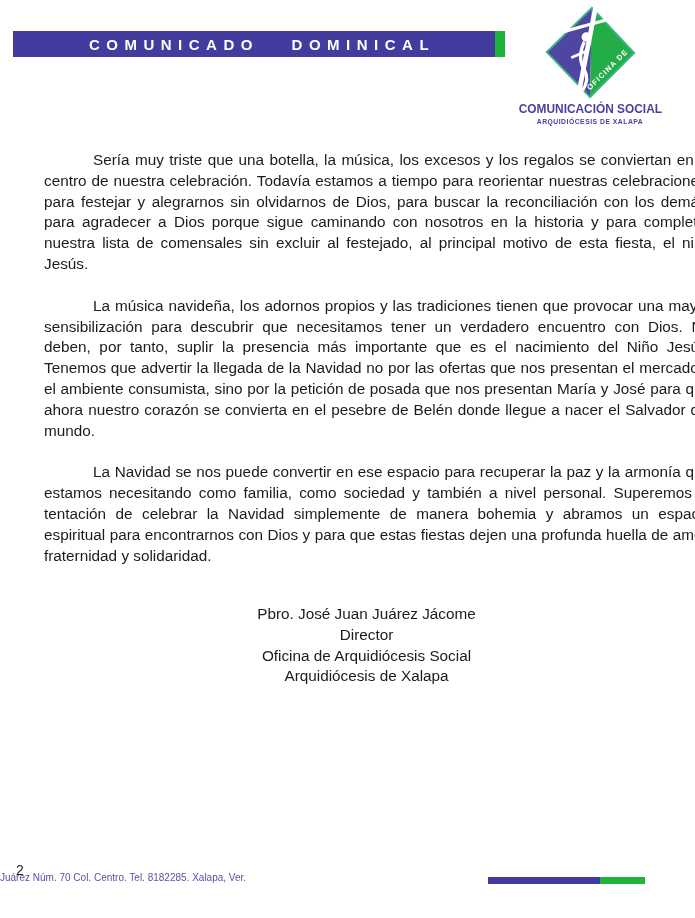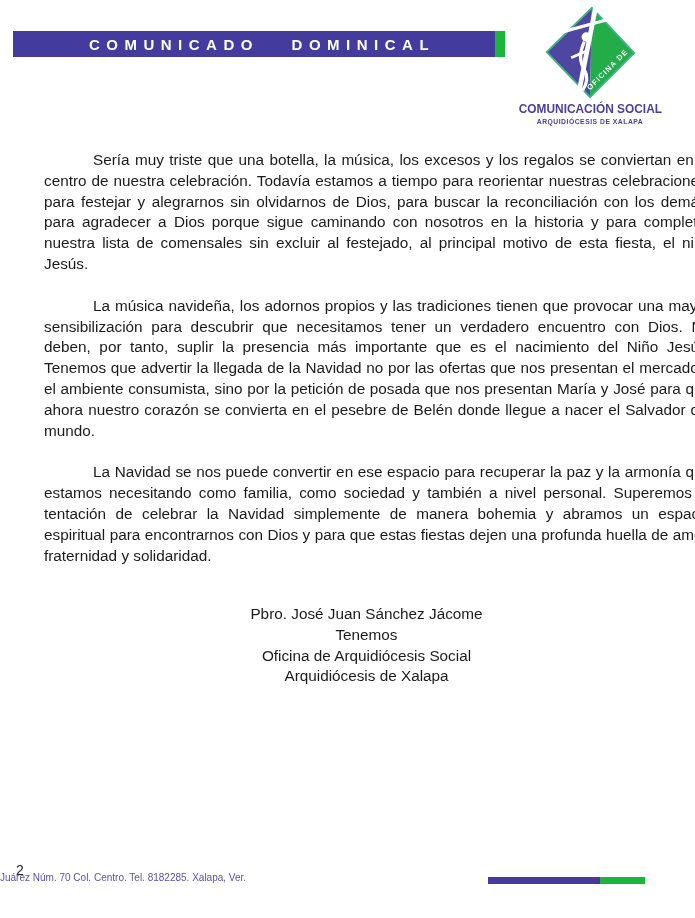--- a/index.html
+++ b/index.html
@@ -110,22 +110,22 @@
     <div class="wordmark">COMUNICACIÓN SOCIAL</div>
     <div class="logo-subtitle">ARQUIDIÓCESIS DE XALAPA</div>
   </div>
 
   <div class="content">
     <p>Sería muy triste que una botella, la música, los excesos y los regalos se conviertan en el centro de nuestra celebración. Todavía estamos a tiempo para reorientar nuestras celebraciones, para festejar y alegrarnos sin olvidarnos de Dios, para buscar la reconciliación con los demás, para agradecer a Dios porque sigue caminando con nosotros en la historia y para completar nuestra lista de comensales sin excluir al festejado, al principal motivo de esta fiesta, el niño Jesús.</p>
     <p>La música navideña, los adornos propios y las tradiciones tienen que provocar una mayor sensibilización para descubrir que necesitamos tener un verdadero encuentro con Dios. No deben, por tanto, suplir la presencia más importante que es el nacimiento del Niño Jesús. Tenemos que advertir la llegada de la Navidad no por las ofertas que nos presentan el mercado y el ambiente consumista, sino por la petición de posada que nos presentan María y José para que ahora nuestro corazón se convierta en el pesebre de Belén donde llegue a nacer el Salvador del mundo.</p>
     <p>La Navidad se nos puede convertir en ese espacio para recuperar la paz y la armonía que estamos necesitando como familia, como sociedad y también a nivel personal. Superemos la tentación de celebrar la Navidad simplemente de manera bohemia y abramos un espacio espiritual para encontrarnos con Dios y para que estas fiestas dejen una profunda huella de amor, fraternidad y solidaridad.</p>
 
     <div class="signature">
-      <div>Pbro. José Juan Sánchez Jácome</div>
-      <div>Tenemos</div>
+      <div>Pbro. José Juan Juárez Jácome</div>
+      <div>Director</div>
       <div>Oficina de Arquidiócesis Social</div>
       <div>Arquidiócesis de Xalapa</div>
     </div>
   </div>
 
   <div class="footer-page-number">2</div>
   <div class="footer-address">Juárez Núm. 70 Col. Centro. Tel. 8182285. Xalapa, Ver.</div>
   <div class="footer-bar">
     <div class="footer-bar-purple"></div>
   </div>

